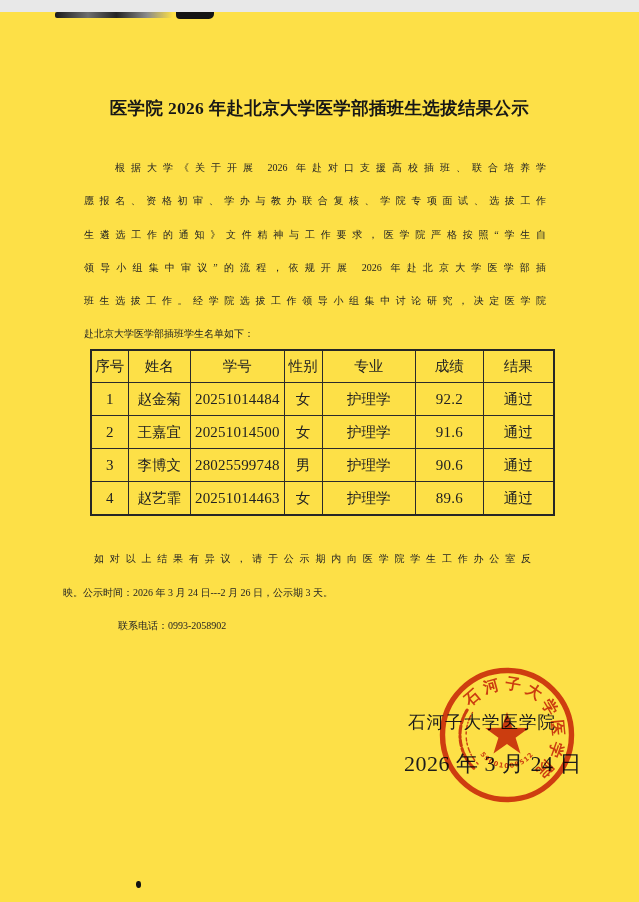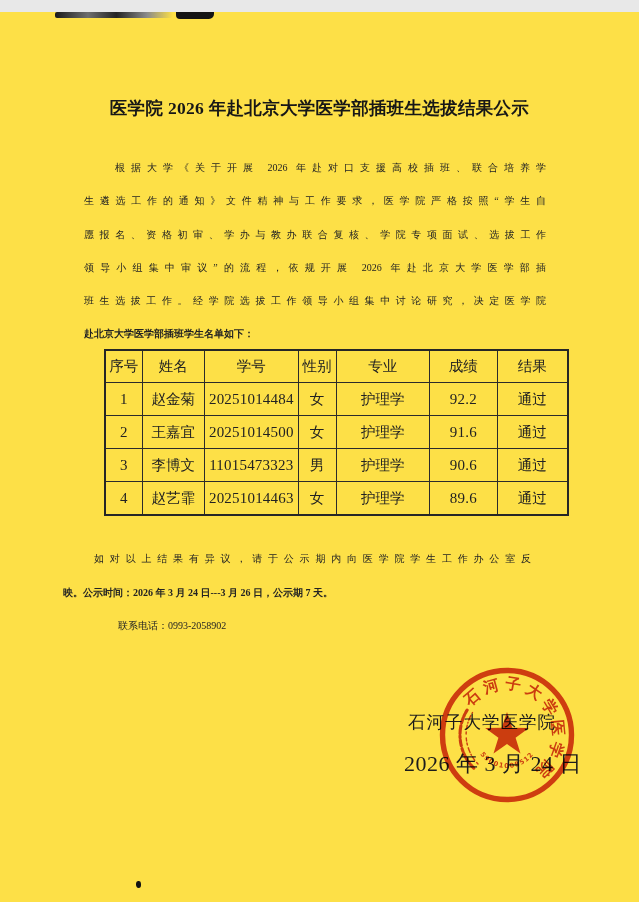--- a/index.html
+++ b/index.html
@@ -15,29 +15,29 @@
   .smudge2{position:absolute;left:176px;top:0;width:38px;height:7px;background:#141414;
     border-radius:0 0 5px 4px;filter:blur(.4px);}
   .inkdot{position:absolute;left:136px;top:869px;width:5px;height:7px;background:#121212;
     border-radius:55% 45% 50% 60%;}
 
   .doc-title{position:absolute;top:84px;left:0;width:639px;text-align:center;
     font-size:17.5px;font-weight:bold;letter-spacing:.3px;color:#171717;}
 
   .para{position:absolute;font-size:10px;color:#232323;}
   .para .ln{line-height:33.3px;text-align:justify;text-align-last:justify;height:33.3px;}
-  .para .ln.end{text-align-last:left;font-weight:bold;}
+  .para .ln.end{text-align-last:left;}
   .para .ln.indent{padding-left:31px;}
   .p1{top:139px;left:84px;width:462px;}
   .p2{top:530px;left:63px;width:468px;}
   .p2 .ln{line-height:34px;height:34px;}
   .p3{top:597px;left:80px;width:468px;}
   .p3 .ln{line-height:34px;height:34px;text-align:center;text-align-last:left;padding-left:38px;}
 
-  table.results{position:absolute;top:337px;left:104px;width:465px;border-collapse:collapse;
+  table.results{position:absolute;top:337px;left:90px;width:465px;border-collapse:collapse;
     table-layout:fixed;font-size:14.5px;color:#222;font-family:Liberation Serif, serif;}
   table.results td,table.results th{border:1.2px solid #2b2b2b;text-align:center;
     vertical-align:middle;height:32px;padding:0;font-weight:normal;overflow:hidden;white-space:nowrap;}
   table.results tr.hdr th{height:31px;}
   table.results{border:2px solid #262626;}
   .num{font-size:15px;letter-spacing:.2px;}
 
   .sig-org{position:absolute;left:408px;top:698px;font-size:17.5px;letter-spacing:1px;color:#1c1c1c;}
   .sig-date{position:absolute;left:404px;top:737px;font-size:22px;letter-spacing:.5px;color:#1c1c1c;}
 
@@ -50,22 +50,22 @@
 <div class="page">
 
   <div class="smudge1"></div>
   <div class="smudge2"></div>
   <div class="inkdot"></div>
 
   <div class="doc-title">医学院 2026 年赴北京大学医学部插班生选拔结果公示</div>
 
   <div class="para p1">
     <div class="ln indent">根据大学《关于开展 2026 年赴对口支援高校插班、联合培养学</div>
+    <div class="ln">愿报名、资格初审、学办与教办联合复核、学院专项面试、选拔工作</div>
     <div class="ln">生遴选工作的通知》文件精神与工作要求，医学院严格按照“学生自</div>
-    <div class="ln">愿报名、资格初审、学办与教办联合复核、学院专项面试、选拔工作</div>
     <div class="ln">领导小组集中审议”的流程，依规开展 2026 年赴北京大学医学部插</div>
     <div class="ln">班生选拔工作。经学院选拔工作领导小组集中讨论研究，决定医学院</div>
     <div class="ln end">赴北京大学医学部插班学生名单如下：</div>
   </div>
 
   <table class="results">
     <colgroup>
       <col style="width:8.0%">
         <col style="width:13.5%">
         <col style="width:20.2%">
@@ -98,41 +98,41 @@
       <td>王嘉宜</td>
       <td class="num">20251014500</td>
       <td>女</td>
       <td>护理学</td>
       <td class="num">91.6</td>
       <td>通过</td>
     </tr>
     <tr>
       <td class="num">3</td>
       <td>李博文</td>
-      <td class="num">11015473323</td>
+      <td class="num">28025599748</td>
       <td>男</td>
       <td>护理学</td>
       <td class="num">90.6</td>
       <td>通过</td>
     </tr>
     <tr>
       <td class="num">4</td>
       <td>赵艺霏</td>
       <td class="num">20251014463</td>
       <td>女</td>
       <td>护理学</td>
       <td class="num">89.6</td>
       <td>通过</td>
     </tr>
   </tbody>
     </table>
 
   <div class="para p2">
     <div class="ln indent">如对以上结果有异议，请于公示期内向医学院学生工作办公室反</div>
-    <div class="ln end">映。公示时间：2026 年 3 月 24 日---3 月 26 日，公示期 7 天。</div>
+    <div class="ln end">映。公示时间：2026 年 3 月 24 日---2 月 26 日，公示期 3 天。</div>
   </div>
 
   <div class="para p3">
     <div class="ln">联系电话：0993-2058902</div>
   </div>
 
   <div class="sig-org">石河子大学医学院</div>
   <div class="sig-date">2026 年 3 月 24 日</div>
 
   <svg class="seal" viewBox="0 0 142 142" aria-hidden="true">

